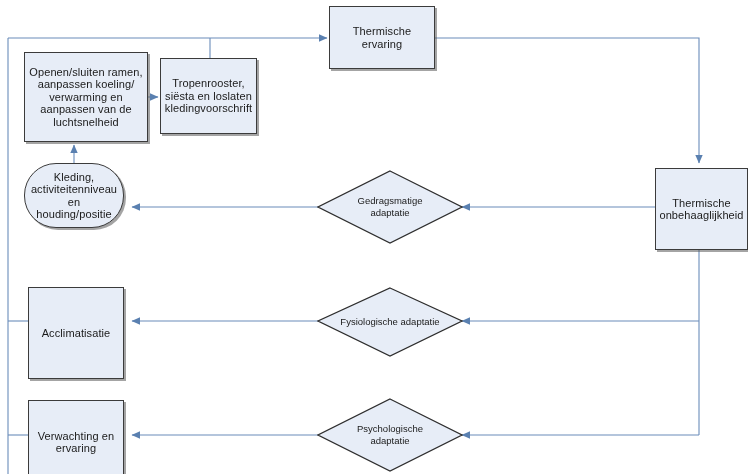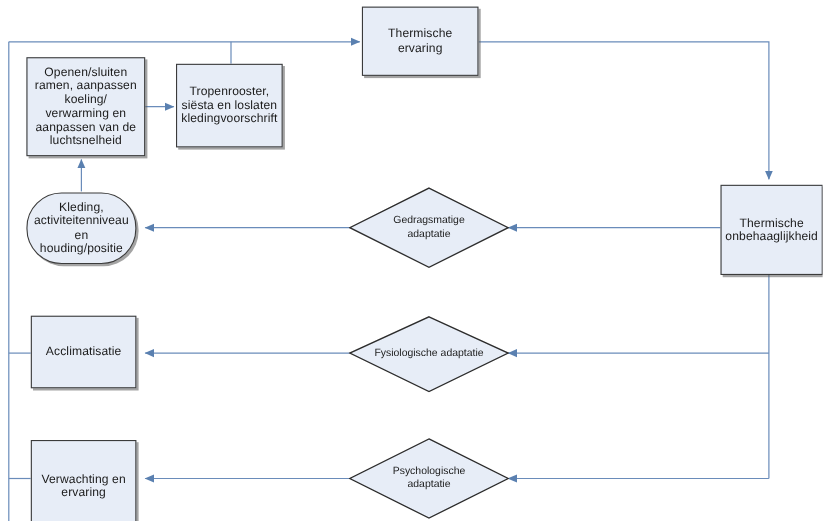--- a/index.html
+++ b/index.html
@@ -123,33 +123,33 @@
     </span>
   </div>
 
   <div class="node box" style="left:655px; top:168px; width:93px; height:82px;">
     <span>
       <span>Thermische</span><br>
       <span>onbehaaglijkheid</span>
     </span>
   </div>
 
-  <div class="node box" style="left:24px; top:52px; width:108px; height:90px;">
+  <div class="node box" style="left:24px; top:52px; width:124px; height:90px;">
     <span>Openen/sluiten ramen, aanpassen koeling/ verwarming en aanpassen van de luchtsnelheid</span>
   </div>
 
   <div class="node box" style="left:160px; top:58px; width:97px; height:76px;">
     <span>Tropenrooster, siësta en loslaten kledingvoorschrift</span>
   </div>
 
-  <div class="node box" style="left:24px; top:175px; width:100px; height:65px;border-radius:32px;">
+  <div class="node box" style="left:24px; top:163px; width:100px; height:65px;border-radius:32px;">
     <span>Kleding, activiteitenniveau en houding/positie</span>
   </div>
 
-  <div class="node box" style="left:28px; top:287px; width:96px; height:66px;">
+  <div class="node box" style="left:28px; top:287px; width:96px; height:92px;">
     <span>Acclimatisatie</span>
   </div>
 
   <div class="node box" style="left:28px; top:400px; width:96px; height:84px;">
     <span>Verwachting en ervaring</span>
   </div>
 
   <div class="diamond-wrap" style="left:317px; top:170px; width:146px; height:74px;">
     <svg width="146" height="74" viewBox="0 0 146 74">
       <polygon points="73,1 145,37 73,73 1,37" fill="#e7edf7" stroke="#2d2d2d" stroke-width="1.2"></polygon>

